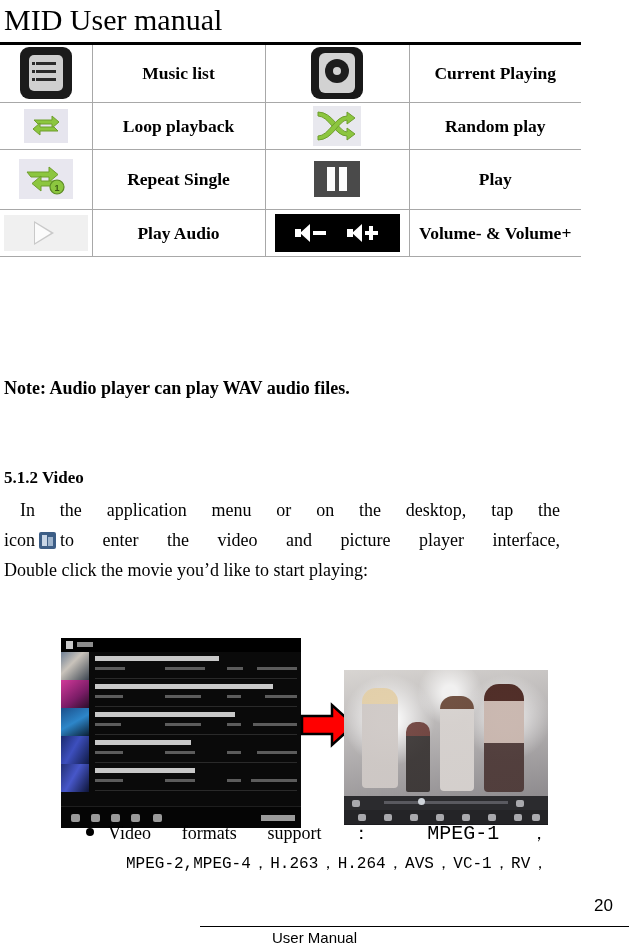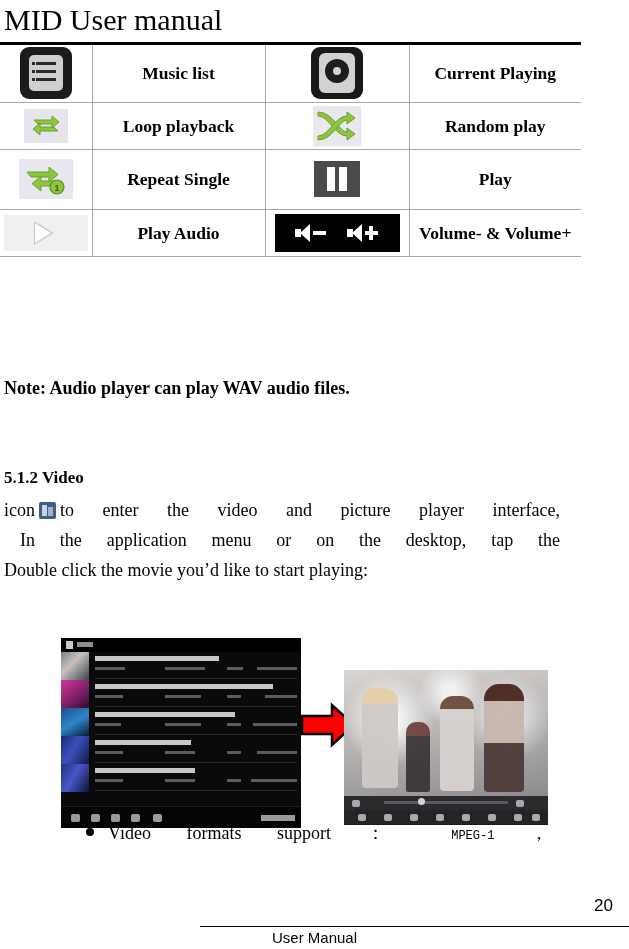--- a/index.html
+++ b/index.html
@@ -430,21 +430,21 @@
     text-align: justify;
     text-align-last: justify;
   }
   .bullet-l2 {
     margin-left: 40px;
     text-align: justify;
     text-align-last: justify;
     font-family: "Liberation Mono", "DejaVu Sans Mono", monospace;
     font-size: 16px;
   }
-  .mono { font-family: "Liberation Mono", "DejaVu Sans Mono", monospace; font-size: 12px; }
+  .mono { font-family: "Liberation Mono", "DejaVu Sans Mono", monospace; font-size: 20px; }
 
   
   .pg-num {
     position: absolute;
     right: 16px; top: 896px;
     font-size: 17px;
     font-family: "Liberation Sans", "DejaVu Sans", sans-serif;
   }
   .foot-rule {
     position: absolute;
@@ -555,22 +555,22 @@
       </tr>
     </tbody>
   </table>
 </div>
 
 <div class="note-line">Note: Audio player can play WAV audio files.</div>
 
 <div class="sec-head">5.1.2 Video</div>
 
 <div class="para">
+  <div class="just"><span class="indent"></span><span>In the application menu or on the desktop, tap the</span></div>
   <div class="just"><span>icon</span><span class="ic-videoapp"><span class="g1"></span><span class="g2"></span></span><span>to enter the video and picture player interface,</span></div>
-  <div class="just"><span class="indent"></span><span>In the application menu or on the desktop, tap the</span></div>
   <div class="l3">Double click the movie you’d like to start playing:</div>
 </div>
 
 <div class="fig-left">
   <div class="topbar">
     <span class="tb-ic"></span>
       <span class="tb-tx"></span>
   </div>
   <div class="list">
     <div class="item">
@@ -656,17 +656,18 @@
     <span class="cb" style="left:118px;"></span>
     <span class="cb" style="left:144px;"></span>
     <span class="cb" style="left:170px;"></span>
     <span class="cb" style="left:188px;"></span>
   </div>
 </div>
 
 <div class="bullet-block">
   <span class="bullet-dot"></span>
   <div class="bullet-l1"><span>Video formats support</span> <span>：</span> <span class="mono">MPEG-1</span> <span>，</span></div>
+  <div class="bullet-l2">MPEG-2,MPEG-4，H.263，H.264，AVS，VC-1，RV，</div>
 </div>
 
 <div class="pg-num">20</div>
 <div class="foot-rule"></div>
 <div class="foot-label">User Manual</div>
 
 </body></html>

